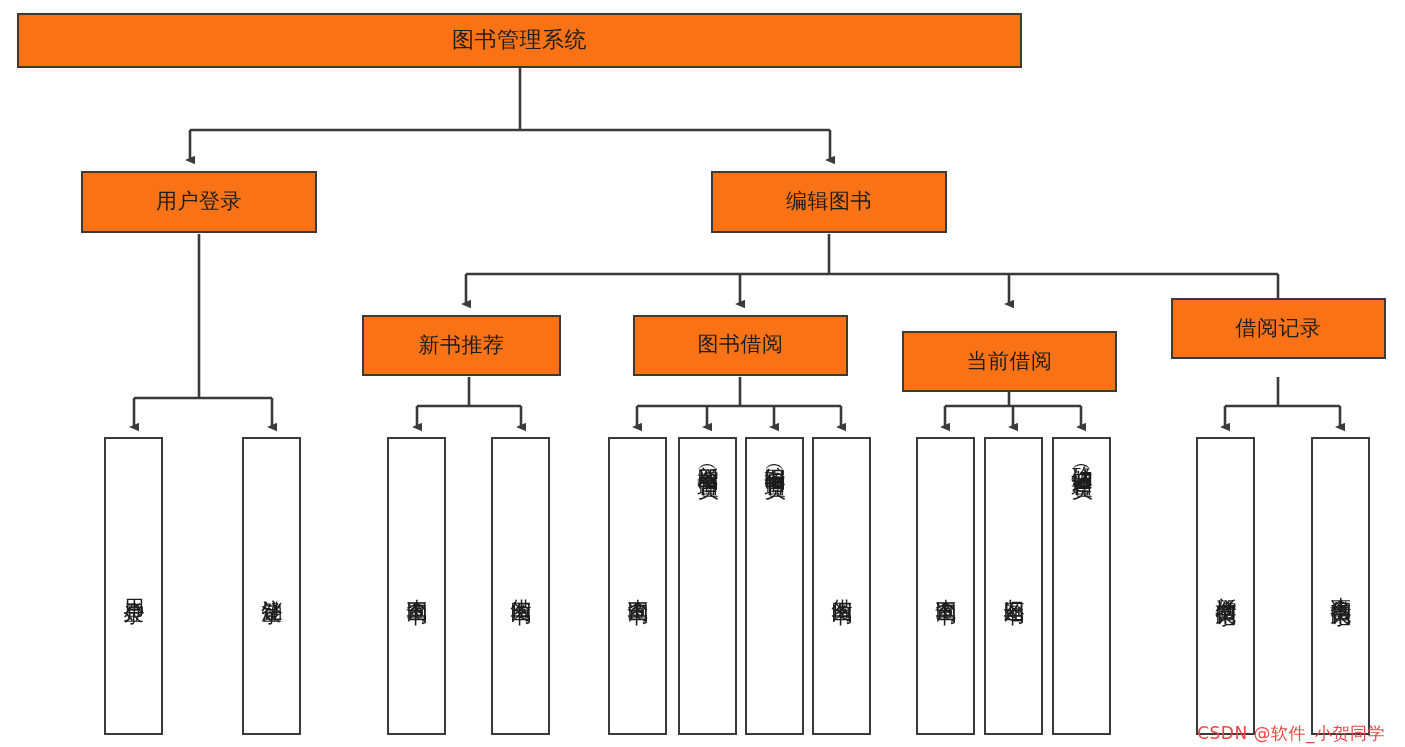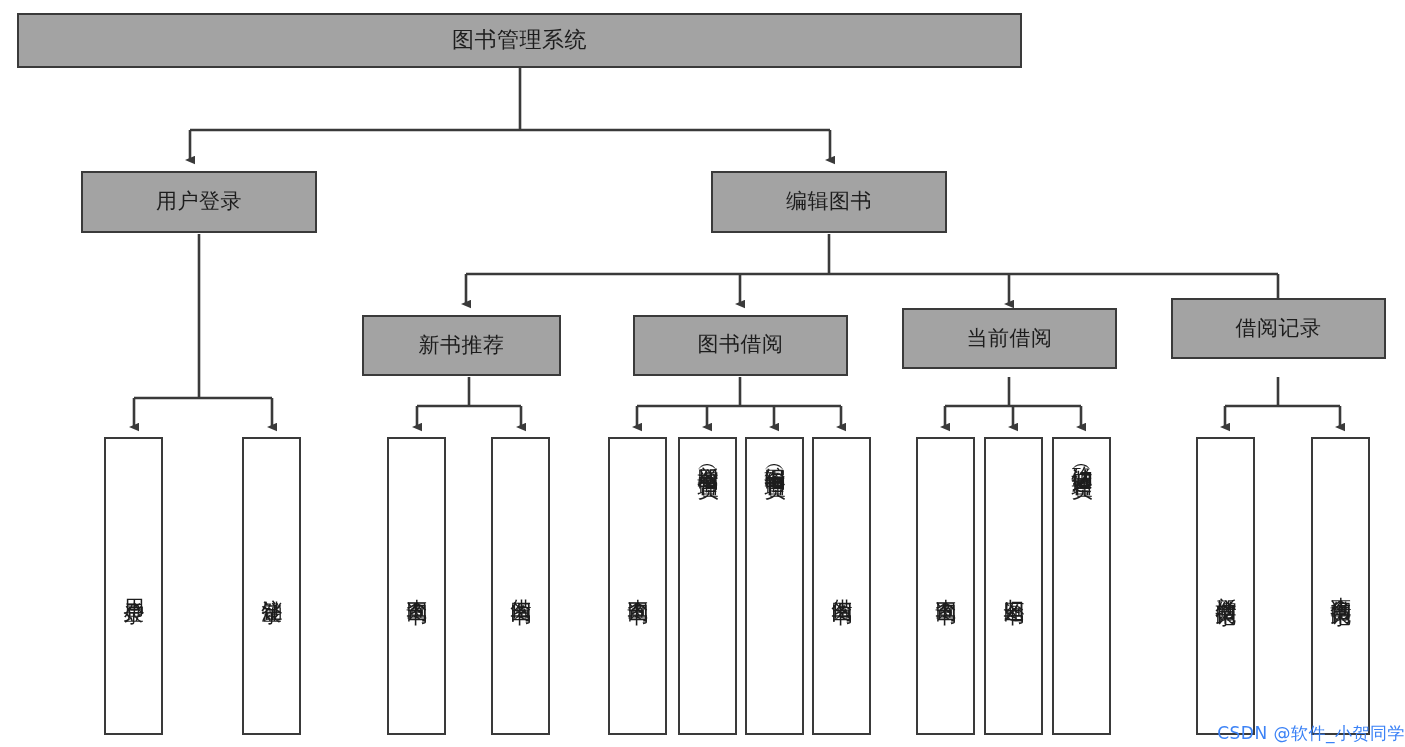--- a/index.html
+++ b/index.html
@@ -21,21 +21,21 @@
     position: absolute;
     left: 0;
     top: 0;
     width: 1405px;
     height: 747px;
     pointer-events: none;
   }
   .node {
     position: absolute;
     box-sizing: border-box;
-    background: #a3a3a3;
+    background: #f97316;
     border: 2px solid #3a3a3a;
     display: flex;
     align-items: center;
     justify-content: center;
   }
   .node-root {
     border-width: 2px;
   }
   .node .label-h {
     font-size: 21px;
@@ -66,24 +66,24 @@
     line-height: 1.18;
     letter-spacing: 2px;
     white-space: nowrap;
   }
   .leaf.centered {
     align-items: center;
     padding-top: 0;
   }
   #watermark {
     position: absolute;
-    right: 0;
+    right: 20px;
     bottom: 2px;
     font-size: 17px;
-    color: #3b82f6;
+    color: #ef4444;
     white-space: nowrap;
     letter-spacing: 0.5px;
   }
 </style>
 </head>
 <body>
 
 <div id="canvas">
 
   <svg id="edges" viewBox="0 0 1405 747" width="1405" height="747">
@@ -149,21 +149,21 @@
   </div>
 
   <div class="node" style="left:362px; top:315px; width:199px; height:61px;">
     <span class="label-h">新书推荐</span>
   </div>
 
   <div class="node" style="left:633px; top:315px; width:215px; height:61px;font-family:Liberation Mono, monospace;">
     <span class="label-h">图书借阅</span>
   </div>
 
-  <div class="node" style="left:902px; top:308px; width:215px; height:61px;">
+  <div class="node" style="left:902px; top:331px; width:215px; height:61px;">
     <span class="label-h">当前借阅</span>
   </div>
 
   <div class="node" style="left:1171px; top:298px; width:215px; height:61px;">
     <span class="label-h">借阅记录</span>
   </div>
 
   <div class="leaf centered" style="left:104px; top:437px; width:59px; height:298px;">
     <span class="label-v">用户登录</span>
   </div>

